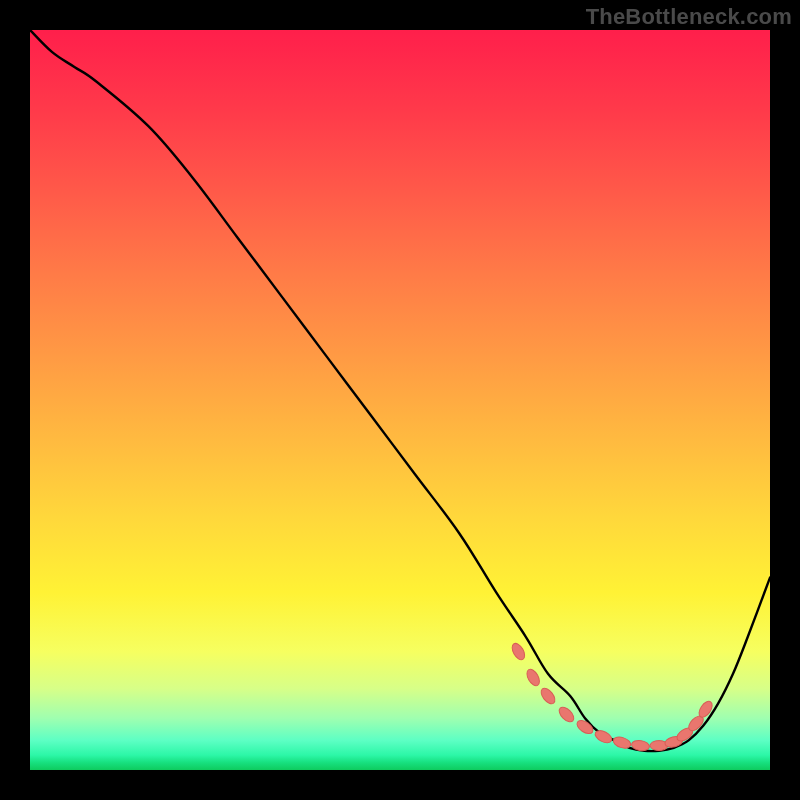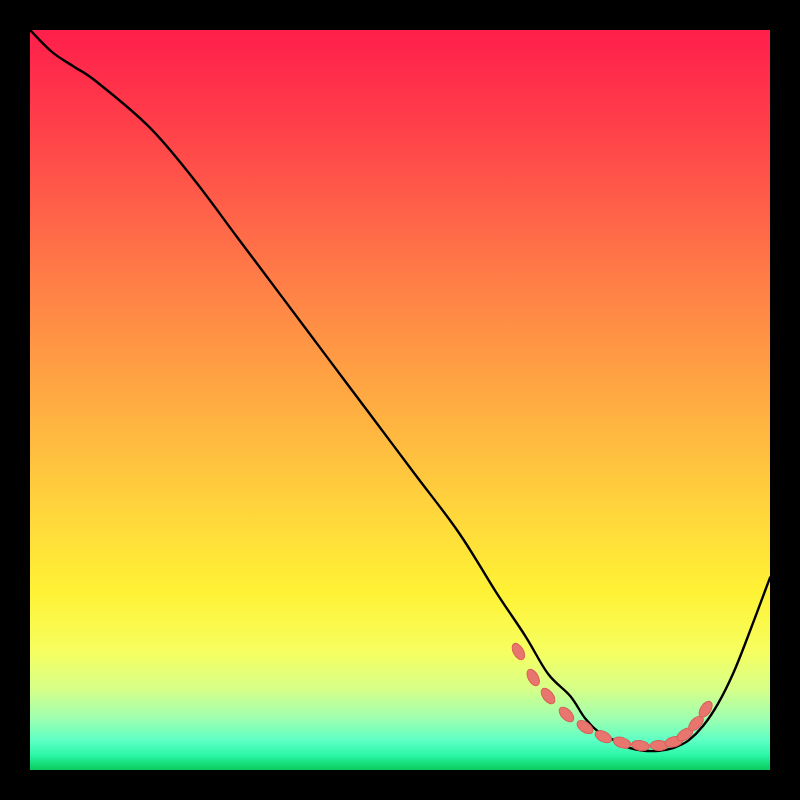--- a/index.html
+++ b/index.html
@@ -43,20 +43,21 @@
       #2cf7a7 98%,
       #17e07f 99%,
       #0ecb5e 100%
     );
   }
   svg.curve { position: absolute; inset: 0; }
 </style>
 </head>
 <body>
 <div class="stage">
+  <div class="watermark">TheBottleneck.com</div>
   <div class="plot">
     <div class="gradient"></div>
     <svg class="curve" viewBox="0 0 740 740" preserveAspectRatio="none">
       <path id="curve-path" fill="none" stroke="#000000" stroke-width="2.4" stroke-linecap="round" stroke-linejoin="round" d="M 0.00 0.00 C 4.00 4.00, 14.21 15.54, 22.20 22.20 C 30.19 28.86, 36.41 31.67, 44.40 37.00 C 52.39 42.33, 53.28 41.14, 66.60 51.80 C 79.92 62.46, 101.08 78.88, 118.40 96.20 C 135.72 113.52, 146.82 128.02, 162.80 148.00 C 178.78 167.98, 191.22 185.89, 207.20 207.20 C 223.18 228.51, 235.62 245.09, 251.60 266.40 C 267.58 287.71, 280.02 304.29, 296.00 325.60 C 311.98 346.91, 324.42 363.49, 340.40 384.80 C 356.38 406.11, 368.82 422.69, 384.80 444.00 C 400.78 465.31, 414.55 481.89, 429.20 503.20 C 443.85 524.51, 454.21 543.75, 466.20 562.40 C 478.19 581.05, 486.48 592.15, 495.80 606.80 C 505.12 621.45, 510.01 633.14, 518.00 643.80 C 525.99 654.46, 533.54 658.01, 540.20 666.00 C 546.86 673.99, 549.67 681.54, 555.00 688.20 C 560.33 694.86, 564.47 699.00, 569.80 703.00 C 575.13 707.00, 579.27 707.74, 584.60 710.40 C 589.93 713.06, 594.07 715.94, 599.40 717.80 C 604.73 719.66, 608.87 720.23, 614.20 720.76 C 619.53 721.29, 623.67 721.29, 629.00 720.76 C 634.33 720.23, 638.47 719.66, 643.80 717.80 C 649.13 715.94, 653.27 714.40, 658.60 710.40 C 663.93 706.40, 668.07 702.26, 673.40 695.60 C 678.73 688.94, 682.87 682.72, 688.20 673.40 C 693.53 664.08, 697.67 655.79, 703.00 643.80 C 708.33 631.81, 711.14 624.12, 717.80 606.80 C 724.46 589.48, 736.00 558.26, 740.00 547.60"></path>
       <g id="dots">
           <ellipse cx="488.40" cy="621.60" rx="9" ry="5" fill="#e9766e" stroke="#d85e56" stroke-width="1" transform="rotate(60.3 488.40 621.60)"></ellipse>
           <ellipse cx="503.20" cy="647.50" rx="9" ry="5" fill="#e9766e" stroke="#d85e56" stroke-width="1" transform="rotate(60.3 503.20 647.50)"></ellipse>
           <ellipse cx="518.00" cy="666.00" rx="9" ry="5" fill="#e9766e" stroke="#d85e56" stroke-width="1" transform="rotate(51.3 518.00 666.00)"></ellipse>
           <ellipse cx="536.50" cy="684.50" rx="9" ry="5" fill="#e9766e" stroke="#d85e56" stroke-width="1" transform="rotate(45.0 536.50 684.50)"></ellipse>
           <ellipse cx="555.00" cy="697.08" rx="9" ry="5" fill="#e9766e" stroke="#d85e56" stroke-width="1" transform="rotate(34.2 555.00 697.08)"></ellipse>

